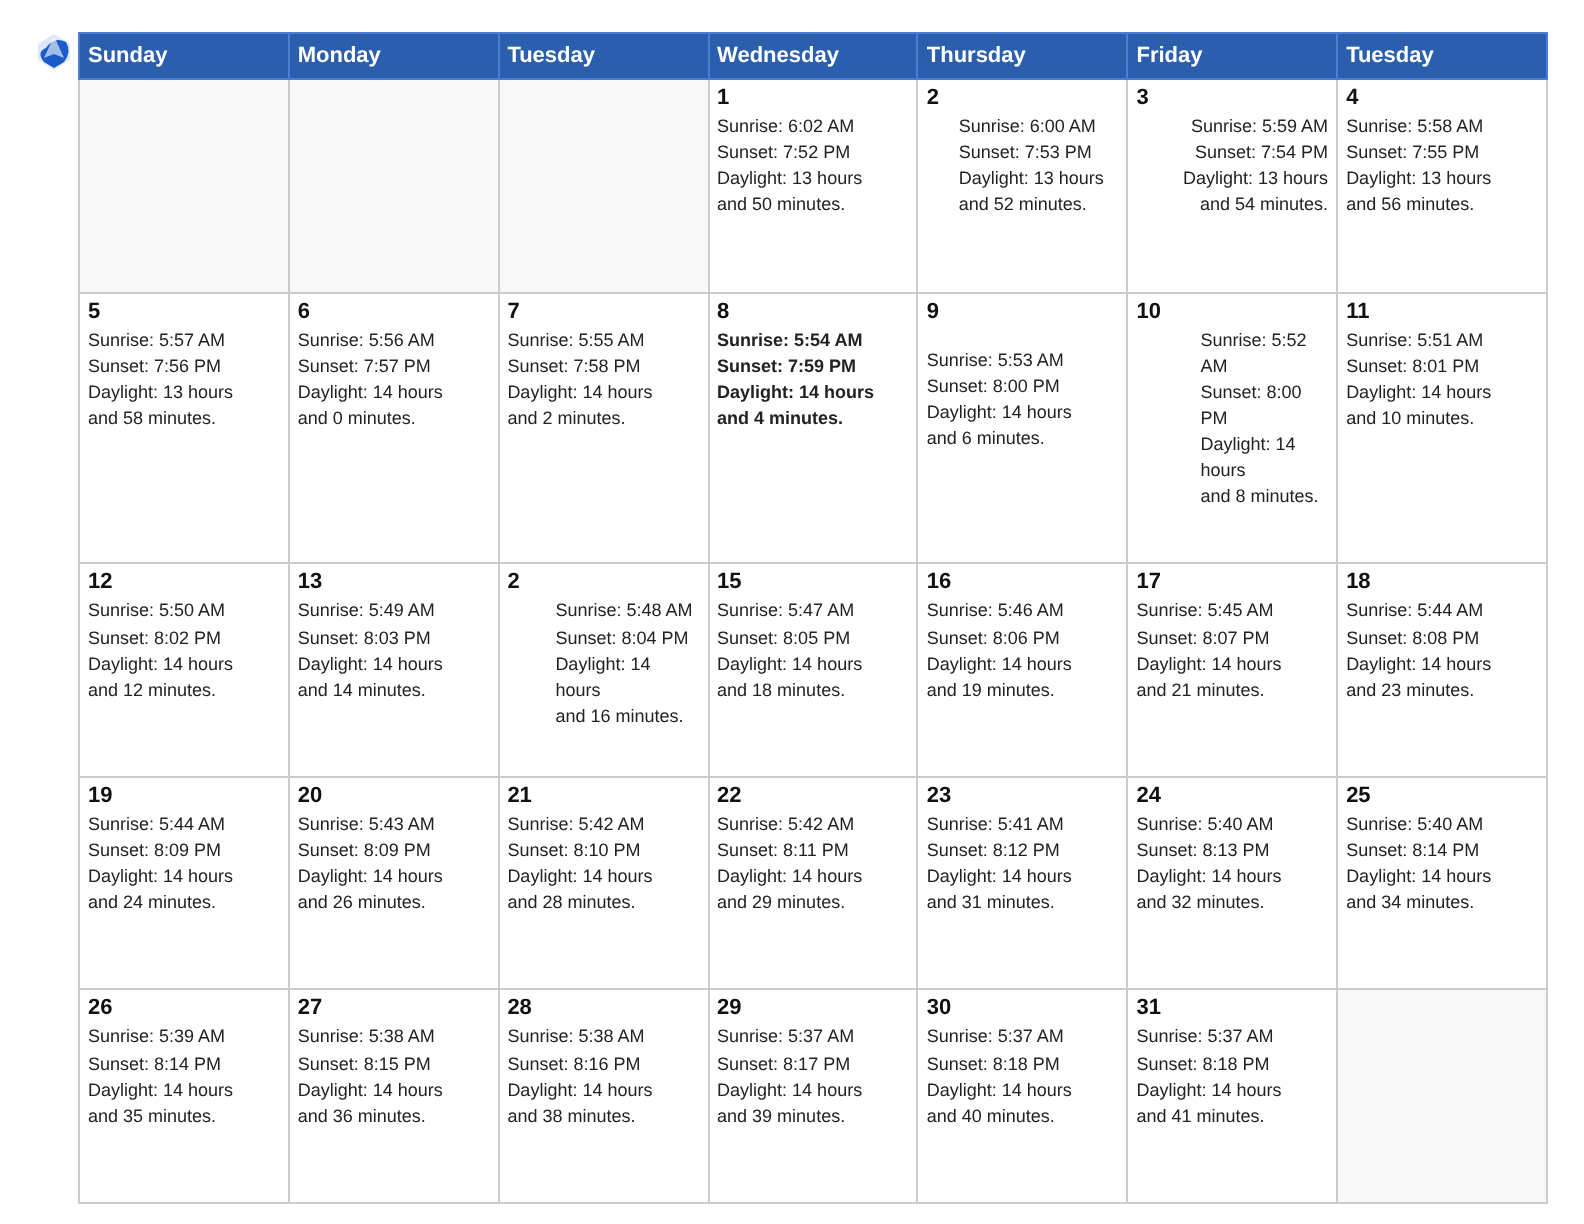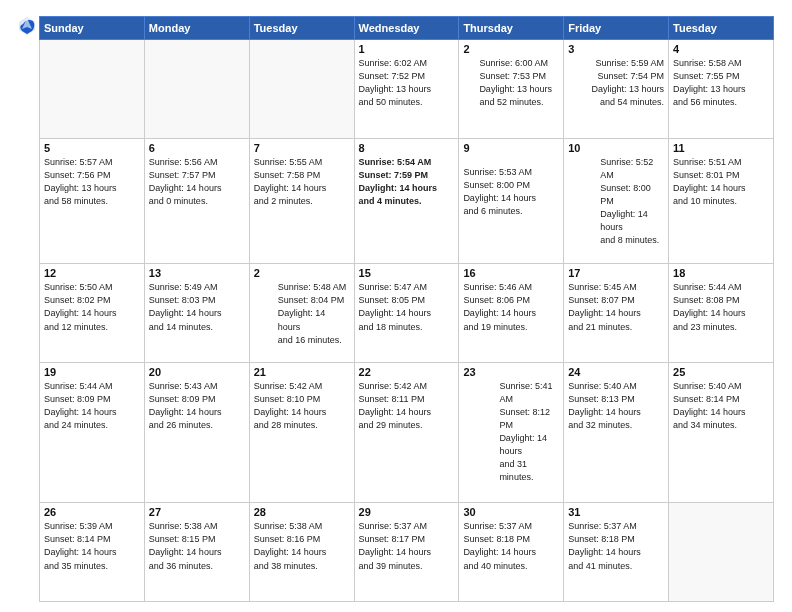--- a/index.html
+++ b/index.html
@@ -291,21 +291,21 @@
           </td>
           <td>
             <div class="day-num">22</div>
             <div class="cell-info" style="white-space: pre-line;">Sunrise: 5:42 AM
 Sunset: 8:11 PM
 Daylight: 14 hours
 and 29 minutes.</div>
           </td>
           <td>
             <div class="day-num">23</div>
-            <div class="cell-info" style="white-space: pre-line; margin-left: 36px;">Sunrise: 5:41 AM
+            <div class="cell-info" style="white-space: pre-line;">Sunrise: 5:41 AM
 Sunset: 8:12 PM
 Daylight: 14 hours
 and 31 minutes.</div>
           </td>
           <td>
             <div class="day-num">24</div>
             <div class="cell-info" style="white-space: pre-line;">Sunrise: 5:40 AM
 Sunset: 8:13 PM
 Daylight: 14 hours
 and 32 minutes.</div>

